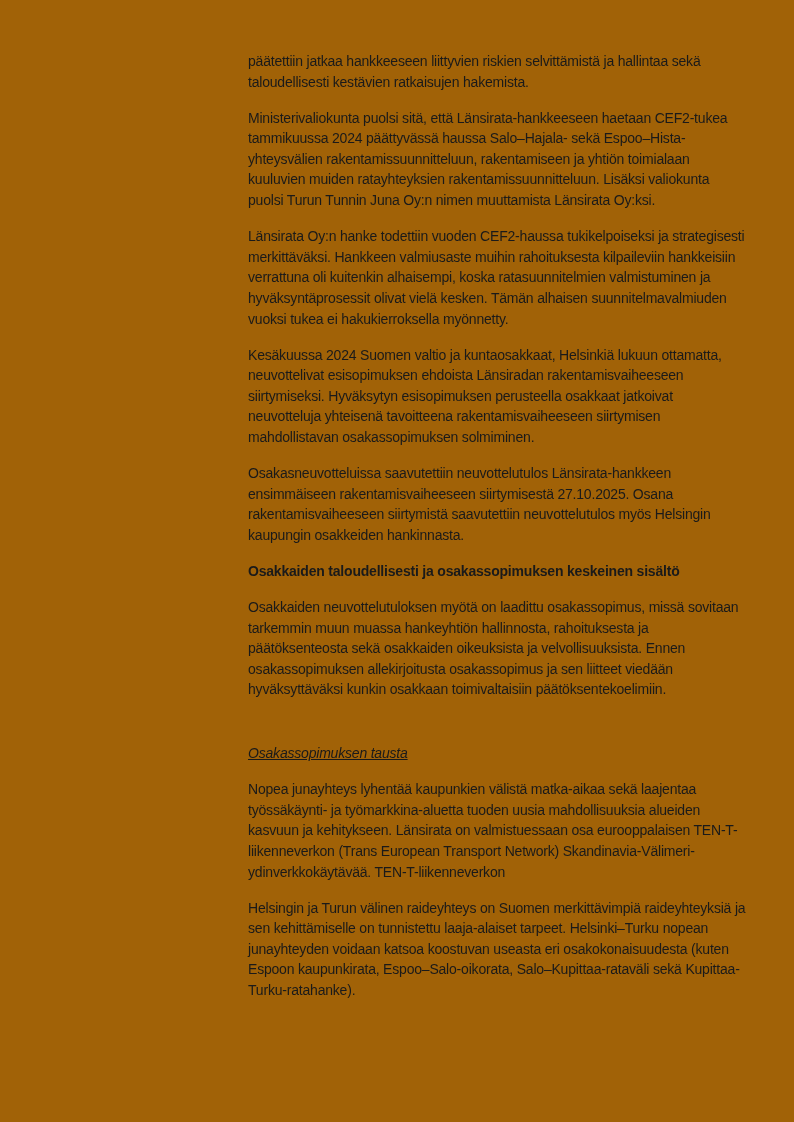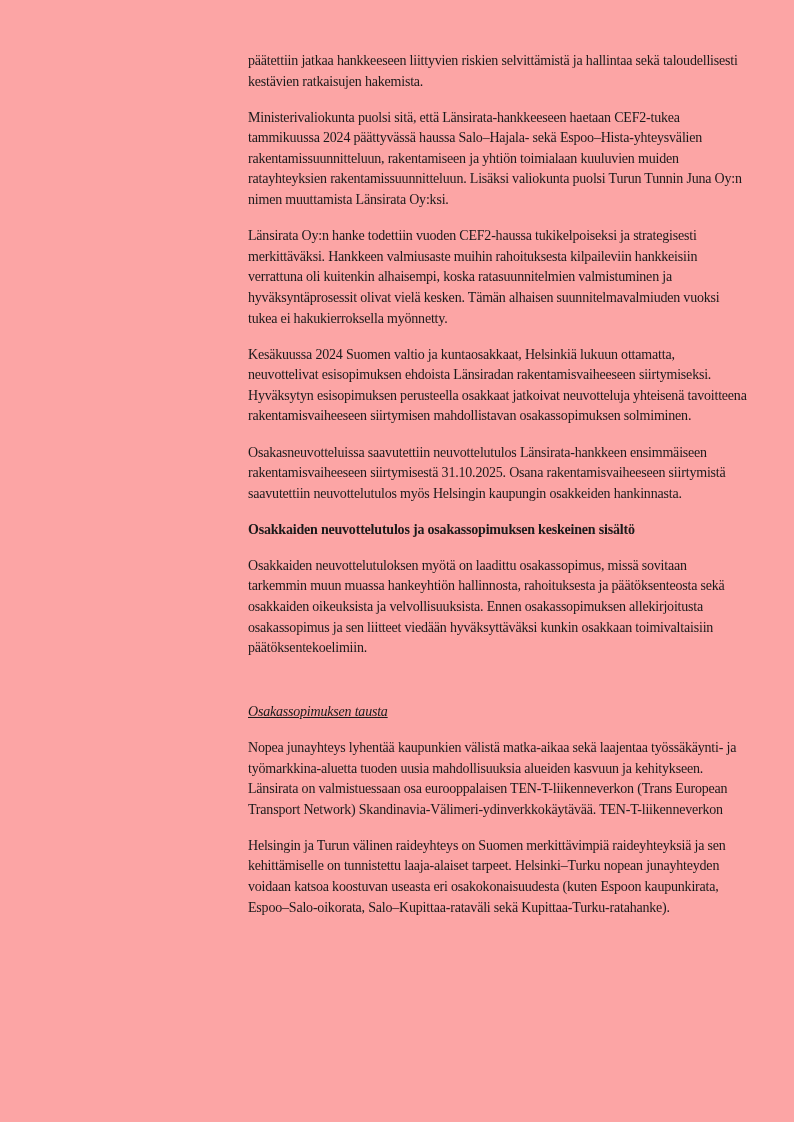--- a/index.html
+++ b/index.html
@@ -7,23 +7,22 @@
   body {
     width: 794px;
     height: 1122px;
     position: relative;
     overflow: hidden;
     font-family: "Liberation Sans", "DejaVu Sans", sans-serif;
   }
   .page {
     position: absolute;
     inset: 0;
-    background: #fca5a5;
+    background: #a16207;
     color: #1a1a1a;
-    font-family: Liberation Serif, serif;
   }
   .text-column {
     position: absolute;
     left: 248px;
     top: 51px;
     width: 500px;
   }
   .para, .heading, .subheading {
     font-size: 14px;
     line-height: 20.6px;
@@ -44,20 +43,20 @@
 </style>
 </head>
 <body>
 
 <div class="page">
   <div class="text-column">
     <p class="para">päätettiin jatkaa hankkeeseen liittyvien riskien selvittämistä ja hallintaa sekä taloudellisesti kestävien ratkaisujen hakemista.</p>
     <p class="para">Ministerivaliokunta puolsi sitä, että Länsirata-hankkeeseen haetaan CEF2-tukea tammikuussa 2024 päättyvässä haussa Salo–Hajala- sekä Espoo–Hista-yhteysvälien rakentamissuunnitteluun, rakentamiseen ja yhtiön toimialaan kuuluvien muiden ratayhteyksien rakentamissuunnitteluun. Lisäksi valiokunta puolsi Turun Tunnin Juna Oy:n nimen muuttamista Länsirata Oy:ksi.</p>
     <p class="para">Länsirata Oy:n hanke todettiin vuoden CEF2-haussa tukikelpoiseksi ja strategisesti merkittäväksi. Hankkeen valmiusaste muihin rahoituksesta kilpaileviin hankkeisiin verrattuna oli kuitenkin alhaisempi, koska ratasuunnitelmien valmistuminen ja hyväksyntäprosessit olivat vielä kesken. Tämän alhaisen suunnitelmavalmiuden vuoksi tukea ei hakukierroksella myönnetty.</p>
     <p class="para">Kesäkuussa 2024 Suomen valtio ja kuntaosakkaat, Helsinkiä lukuun ottamatta, neuvottelivat esisopimuksen ehdoista Länsiradan rakentamisvaiheeseen siirtymiseksi. Hyväksytyn esisopimuksen perusteella osakkaat jatkoivat neuvotteluja yhteisenä tavoitteena rakentamisvaiheeseen siirtymisen mahdollistavan osakassopimuksen solmiminen.</p>
-    <p class="para">Osakasneuvotteluissa saavutettiin neuvottelutulos Länsirata-hankkeen ensimmäiseen rakentamisvaiheeseen siirtymisestä 31.10.2025. Osana rakentamisvaiheeseen siirtymistä saavutettiin neuvottelutulos myös Helsingin kaupungin osakkeiden hankinnasta.</p>
-    <h2 class="heading">Osakkaiden neuvottelutulos ja osakassopimuksen keskeinen sisältö</h2>
+    <p class="para">Osakasneuvotteluissa saavutettiin neuvottelutulos Länsirata-hankkeen ensimmäiseen rakentamisvaiheeseen siirtymisestä 27.10.2025. Osana rakentamisvaiheeseen siirtymistä saavutettiin neuvottelutulos myös Helsingin kaupungin osakkeiden hankinnasta.</p>
+    <h2 class="heading">Osakkaiden taloudellisesti ja osakassopimuksen keskeinen sisältö</h2>
     <p class="para">Osakkaiden neuvottelutuloksen myötä on laadittu osakassopimus, missä sovitaan tarkemmin muun muassa hankeyhtiön hallinnosta, rahoituksesta ja päätöksenteosta sekä osakkaiden oikeuksista ja velvollisuuksista. Ennen osakassopimuksen allekirjoitusta osakassopimus ja sen liitteet viedään hyväksyttäväksi kunkin osakkaan toimivaltaisiin päätöksentekoelimiin.</p>
     <h3 class="subheading">Osakassopimuksen tausta</h3>
     <p class="para">Nopea junayhteys lyhentää kaupunkien välistä matka-aikaa sekä laajentaa työssäkäynti- ja työmarkkina-aluetta tuoden uusia mahdollisuuksia alueiden kasvuun ja kehitykseen. Länsirata on valmistuessaan osa eurooppalaisen TEN-T-liikenneverkon (Trans European Transport Network) Skandinavia-Välimeri-ydinverkkokäytävää. TEN-T-liikenneverkon</p>
     <p class="para">Helsingin ja Turun välinen raideyhteys on Suomen merkittävimpiä raideyhteyksiä ja sen kehittämiselle on tunnistettu laaja-alaiset tarpeet. Helsinki–Turku nopean junayhteyden voidaan katsoa koostuvan useasta eri osakokonaisuudesta (kuten Espoon kaupunkirata, Espoo–Salo-oikorata, Salo–Kupittaa-rataväli sekä Kupittaa-Turku-ratahanke).</p>
   </div>
 </div>
 
 </body></html>

